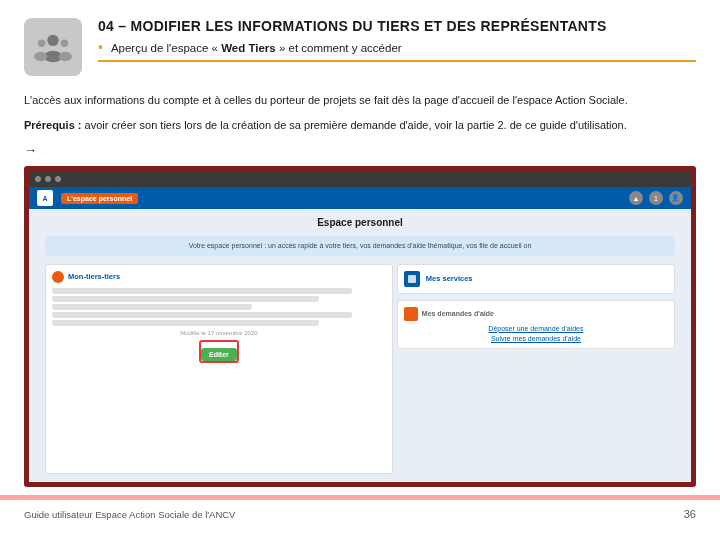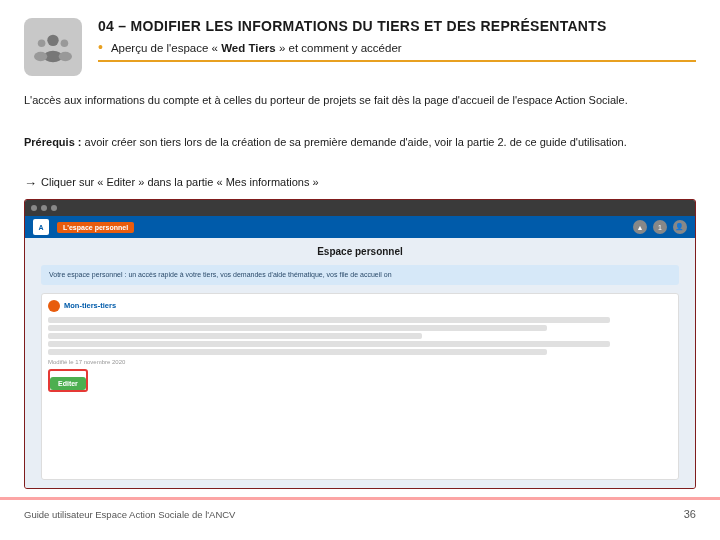--- a/index.html
+++ b/index.html
@@ -89,52 +89,53 @@
       padding: 6px 24px 8px 24px;
       flex: 1;
       display: flex;
       flex-direction: column;
     }
 
     .info-text {
       font-size: 11px;
       color: #1a1a1a;
       line-height: 1.5;
-      margin-bottom: 25px;
+      margin-bottom: 8px;
     }
 
     .prereq-text {
       font-size: 11px;
       color: #1a1a1a;
       line-height: 1.5;
-      margin-bottom: 24px;
+      margin-bottom: 8px;
     }
 
     .action-text {
       font-size: 11px;
       color: #1a1a1a;
       margin-bottom: 10px;
       display: flex;
       align-items: center;
       gap: 4px;
     }
 
     .arrow {
       font-size: 13px;
     }
 
     
     .screenshot-container {
-      border: 1px solid #7f1d1d;
+      border: 5px solid #7f1d1d;
       border-radius: 3px;
       overflow: hidden;
       flex: 1;
       background: #fca5a5;
       position: relative;
       min-height: 200px;
+      text-align: center;
     }
 
     
     .app-bar {
       background: #3a3a3a;
       height: 16px;
       display: flex;
       align-items: center;
       padding: 0 6px;
       gap: 4px;
@@ -369,21 +370,21 @@
       color: #005baa;
       text-decoration: underline;
     }
 
     
     .footer {
       padding: 8px 24px;
       display: flex;
       justify-content: space-between;
       align-items: center;
-      border-top: 3px solid #fca5a5;
+      border-top: 5px solid #fca5a5;
     }
 
     .footer-text {
       font-size: 9.5px;
       color: #555;
     }
 
     .footer-page {
       font-size: 11px;
       color: #555;
@@ -432,21 +433,20 @@
     <p class="info-text">
       <span>L'accès aux informations du compte et à celles du porteur de projets se fait dès la page d'accueil de l'espace Action Sociale.</span>
     </p>
 
     <p class="prereq-text">
       <strong>Prérequis :</strong><span> avoir créer son tiers lors de la création de sa première demande d'aide, voir la partie 2. de ce guide d'utilisation.</span>
     </p>
 
     <div class="action-text">
       <span class="arrow">→</span>
-      <span>Cliquer sur « Editer » dans la partie « Mes informations »</span>
     </div>
 
     <div class="screenshot-container">
 
       <div class="app-bar">
         <div class="app-bar-dot"></div>
         <div class="app-bar-dot"></div>
         <div class="app-bar-dot"></div>
       </div>
 
@@ -478,20 +478,41 @@
               <div class="data-line short"></div>
               <div class="data-line long"></div>
               <div class="data-line medium"></div>
             </div>
             <div style="font-size:6px; color:#999; margin-top:4px;">Modifié le 17 novembre 2020</div>
             <div class="edit-btn-wrapper">
               <div class="edit-btn">Editer</div>
             </div>
           </div>
 
+          <div class="right-panel">
+            <div class="service-card">
+              <div class="service-icon">
+                <svg width="10" height="10" viewBox="0 0 10 10">
+                  <rect x="1" y="1" width="8" height="8" rx="1" fill="#fff" opacity="0.8"></rect>
+                </svg>
+              </div>
+              <span class="service-text">Mes services</span>
+            </div>
+
+            <div class="demand-card">
+              <div class="demand-header">
+                <div class="demand-icon"></div>
+                <span class="demand-label">Mes demandes d'aide</span>
+              </div>
+              <div class="demand-lines">
+                <div class="demand-link">Déposer une demande d'aides</div>
+                <div class="demand-link">Suivre mes demandes d'aide</div>
+              </div>
+            </div>
+          </div>
 
         </div>
       </div>
 
     </div>
   </div>
 
   <div class="footer">
     <span class="footer-text">Guide utilisateur Espace Action Sociale de l'ANCV</span>
     <span class="footer-page">36</span>

